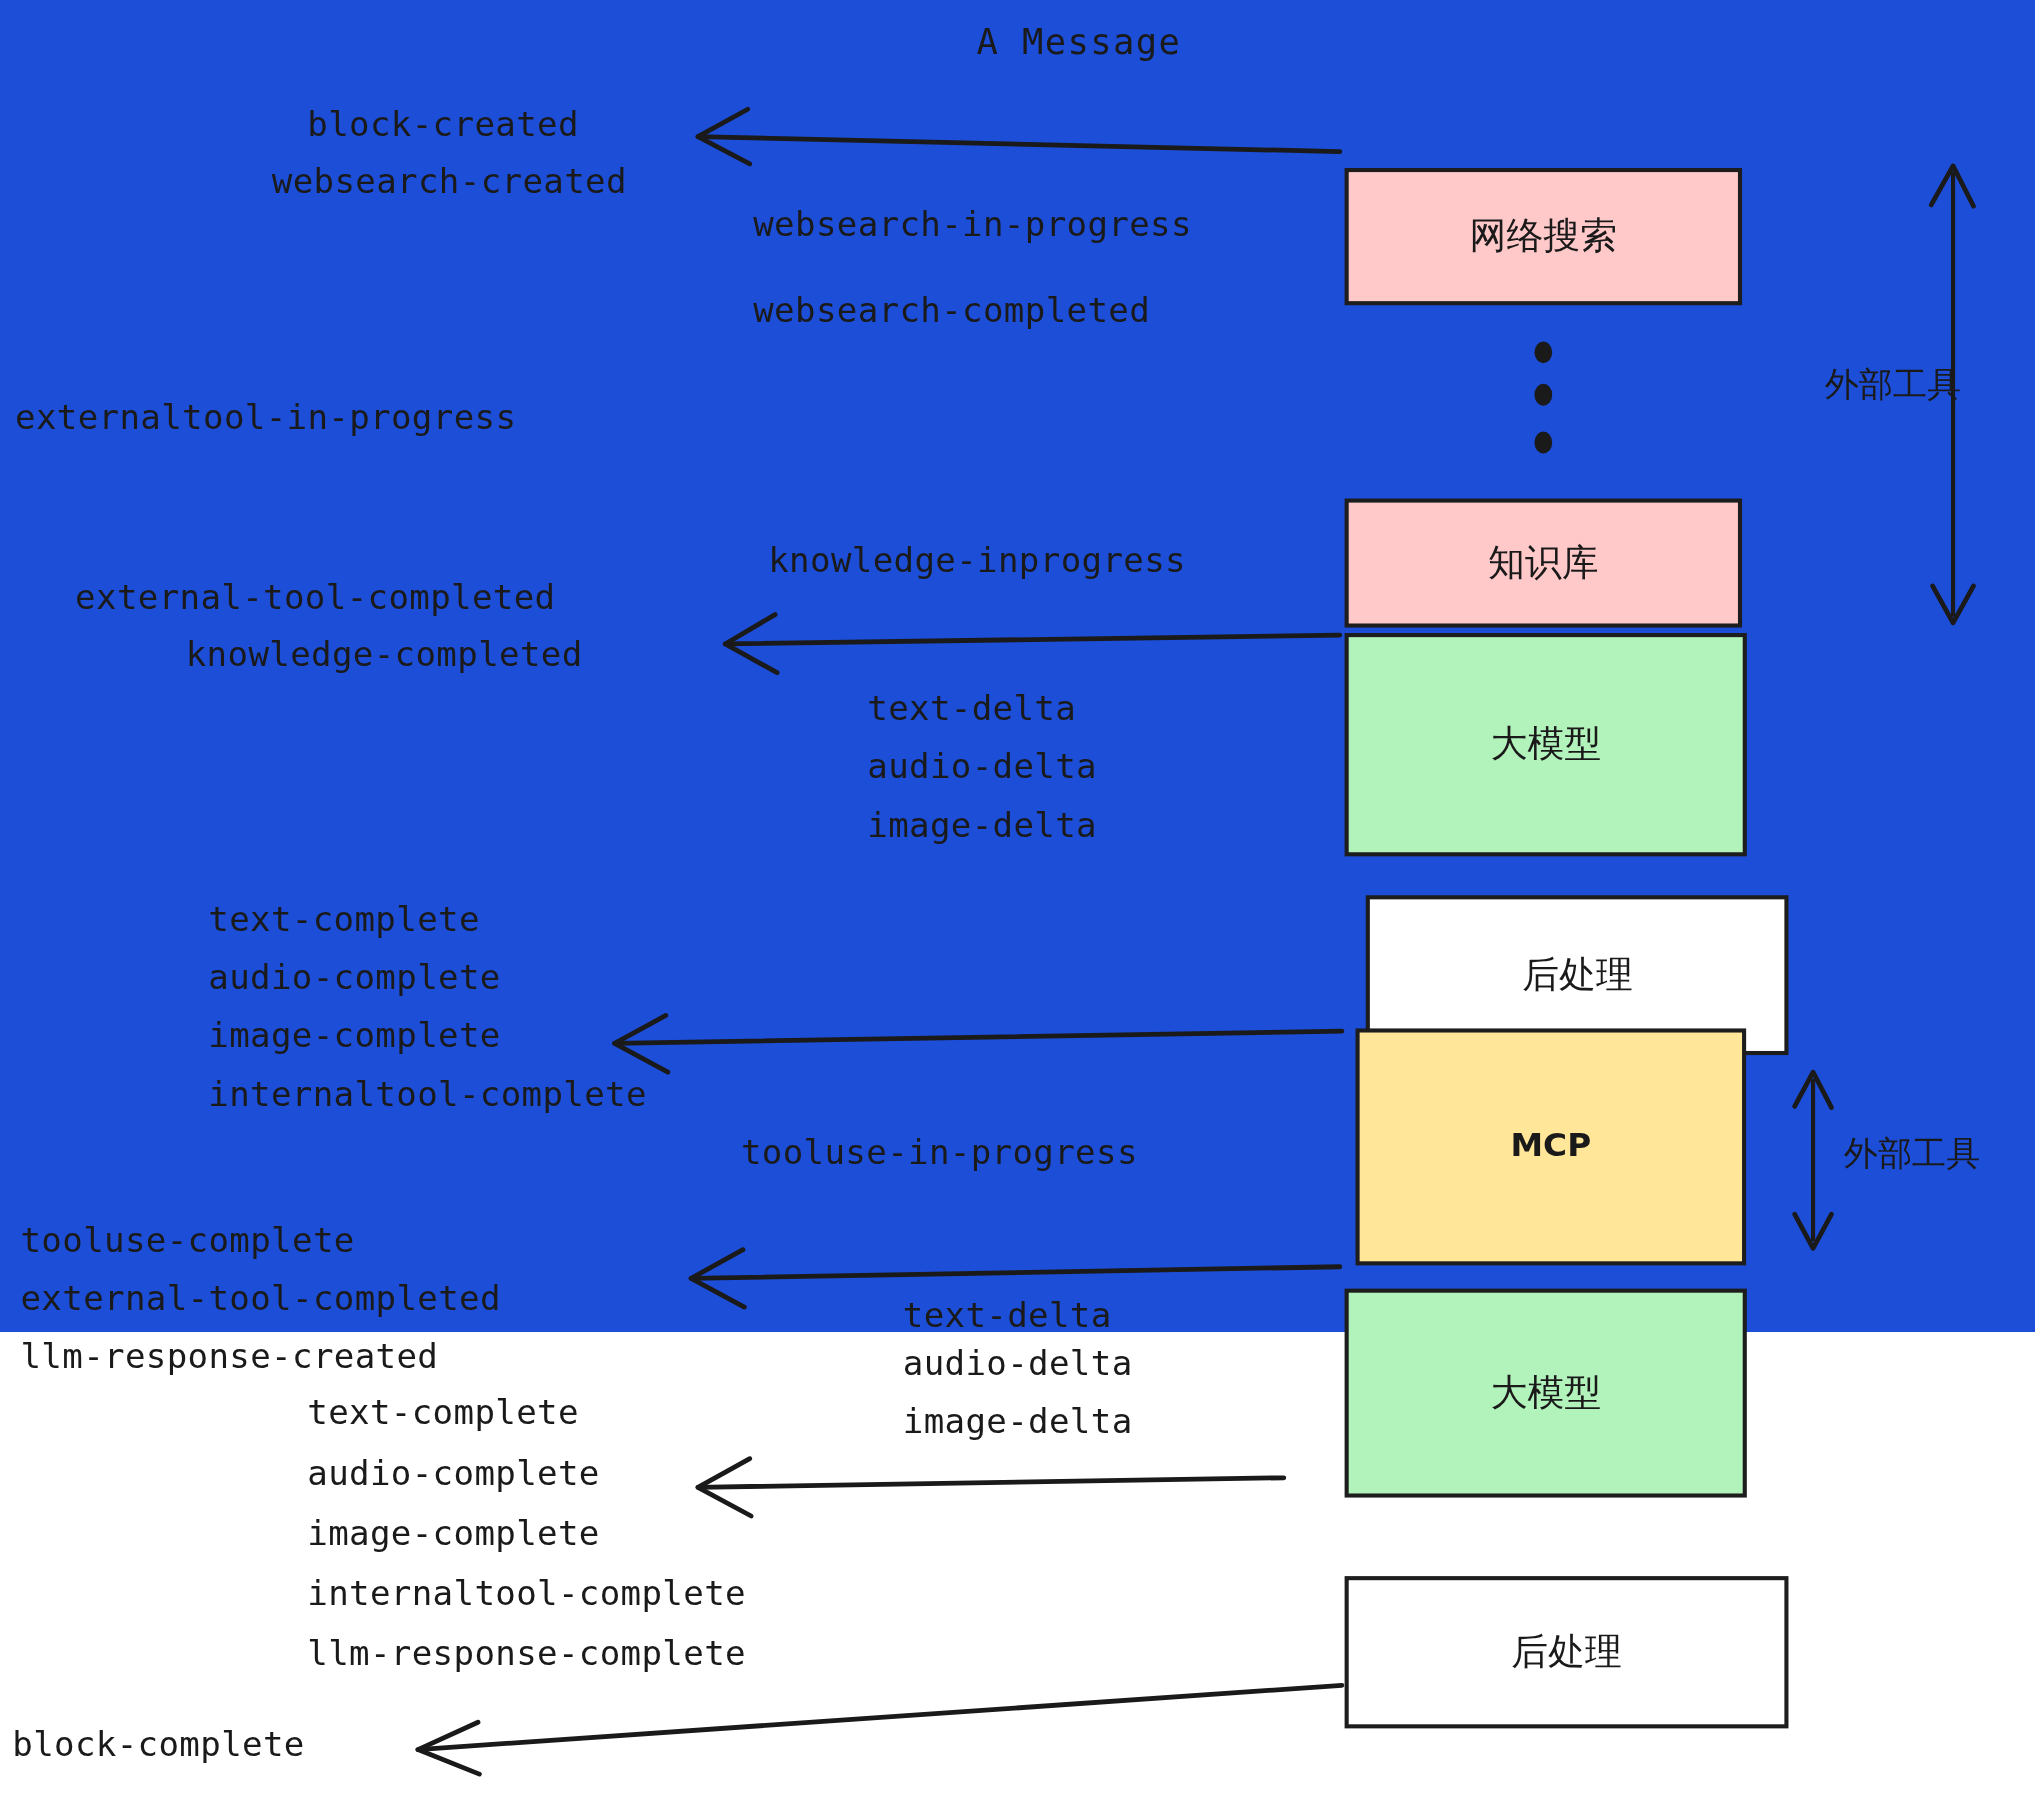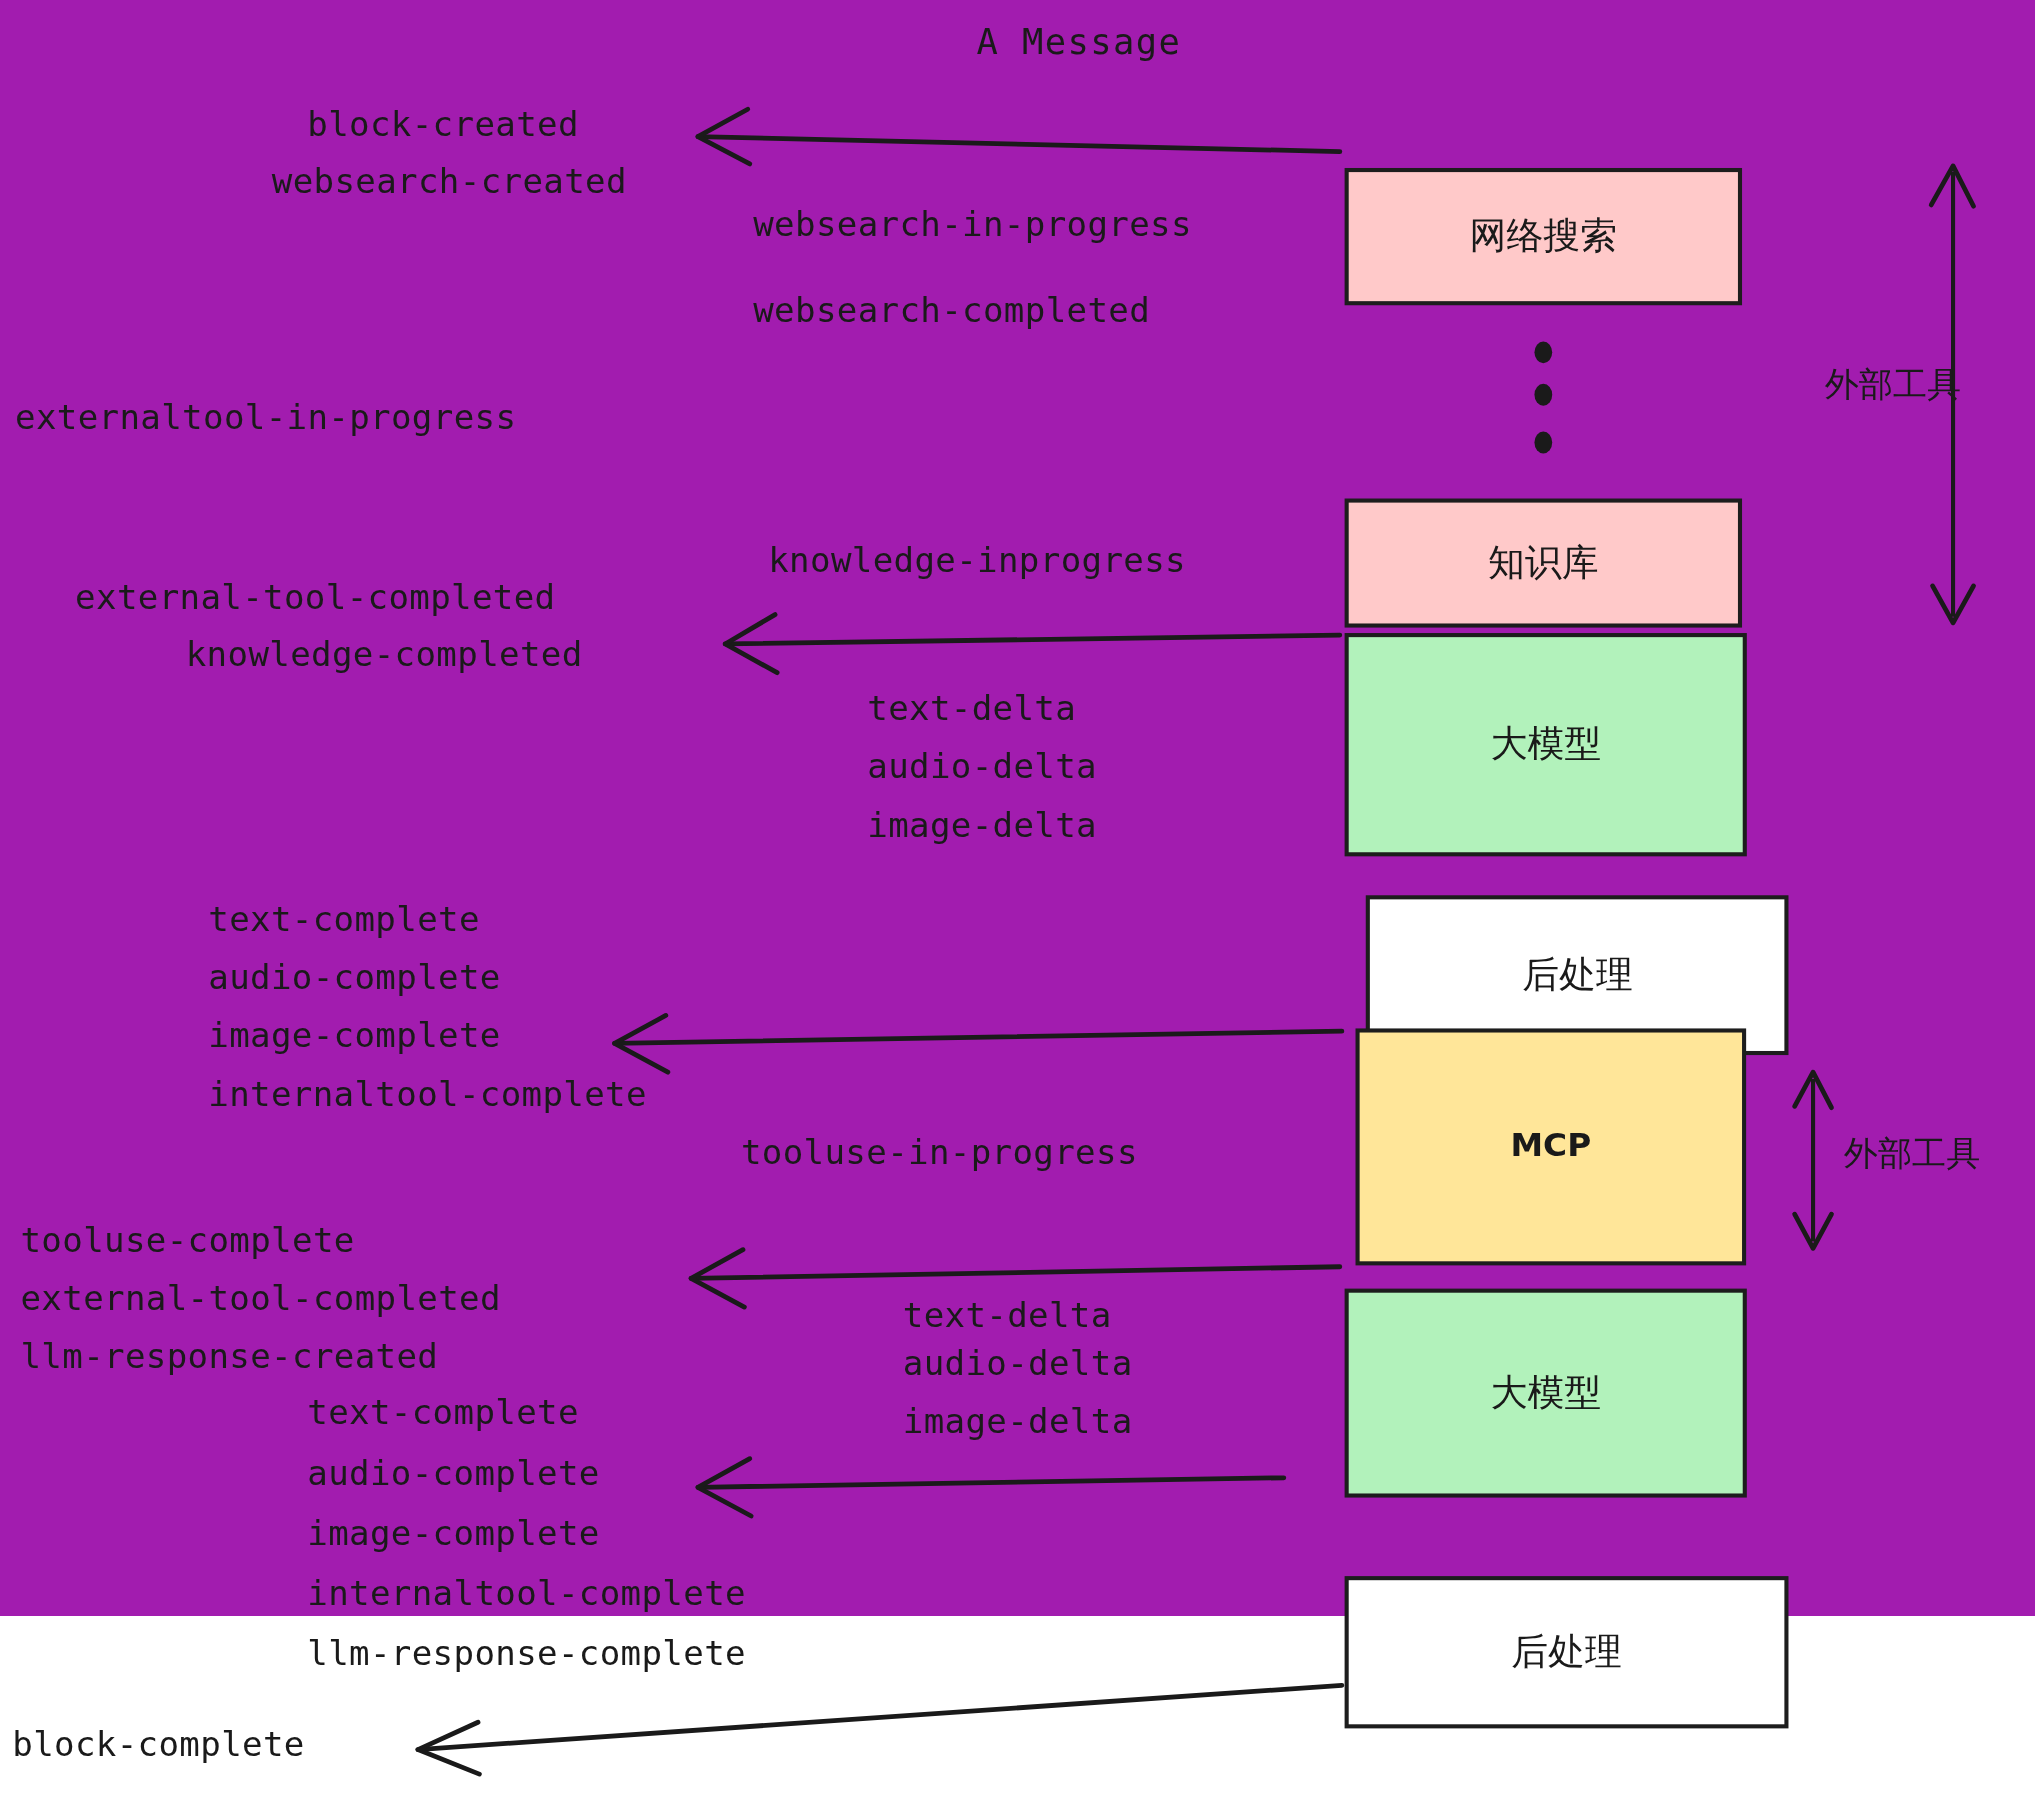--- a/index.html
+++ b/index.html
@@ -10,22 +10,22 @@
   }
   body {
     width: 2035px;
     height: 1796px;
     font-family: "DejaVu Sans Mono", "Liberation Mono", monospace;
     overflow: hidden;
   }
   #diagram-root {
     position: relative;
     width: 2035px;
-    height: 1616px;
-    background: #a21caf;
+    height: 1332px;
+    background: #1d4ed8;
   }
   svg.canvas {
     position: absolute;
     inset: 0;
     width: 2035px;
     height: 1796px;
     display: block;
   }
   text {
     fill: #1a1a1a;

